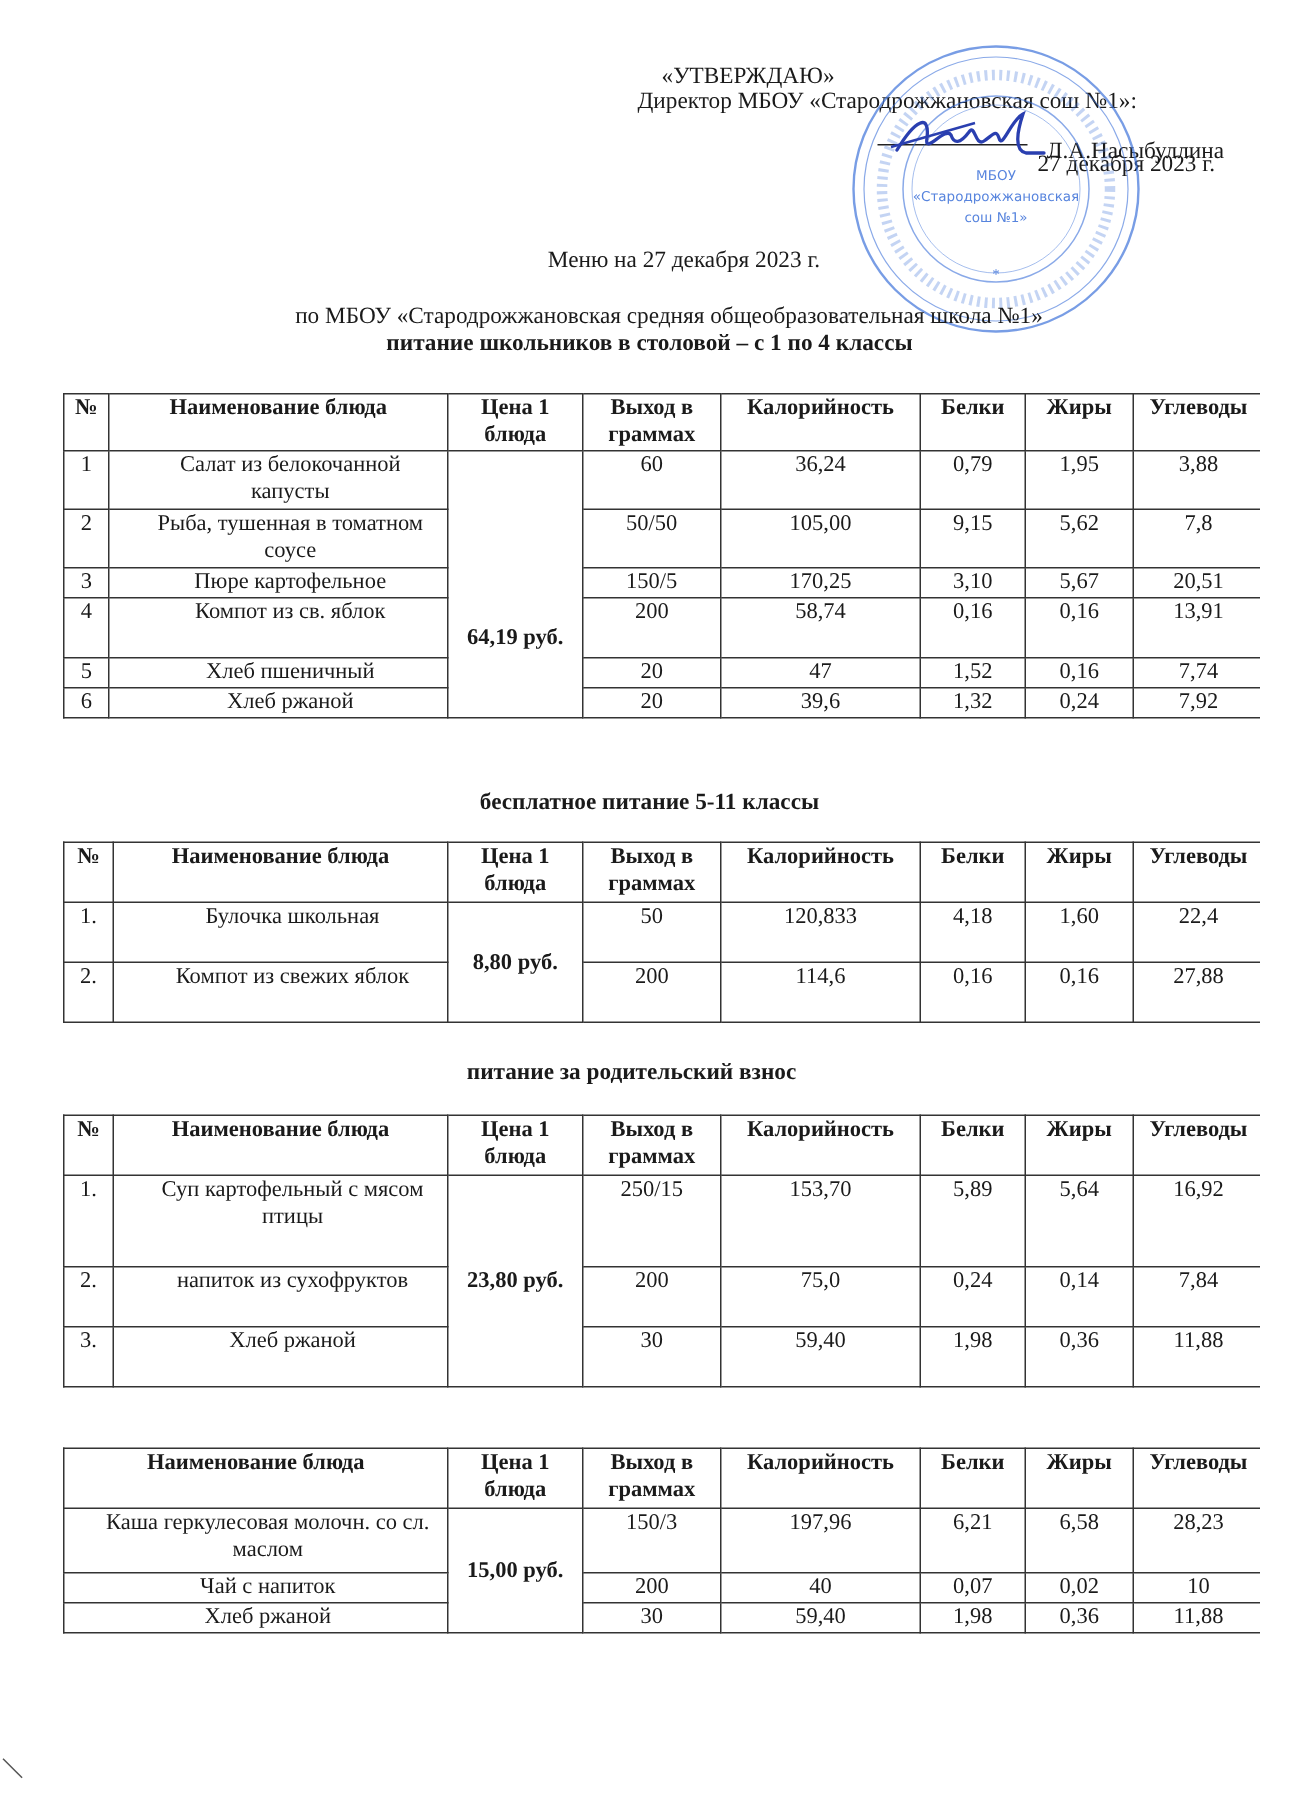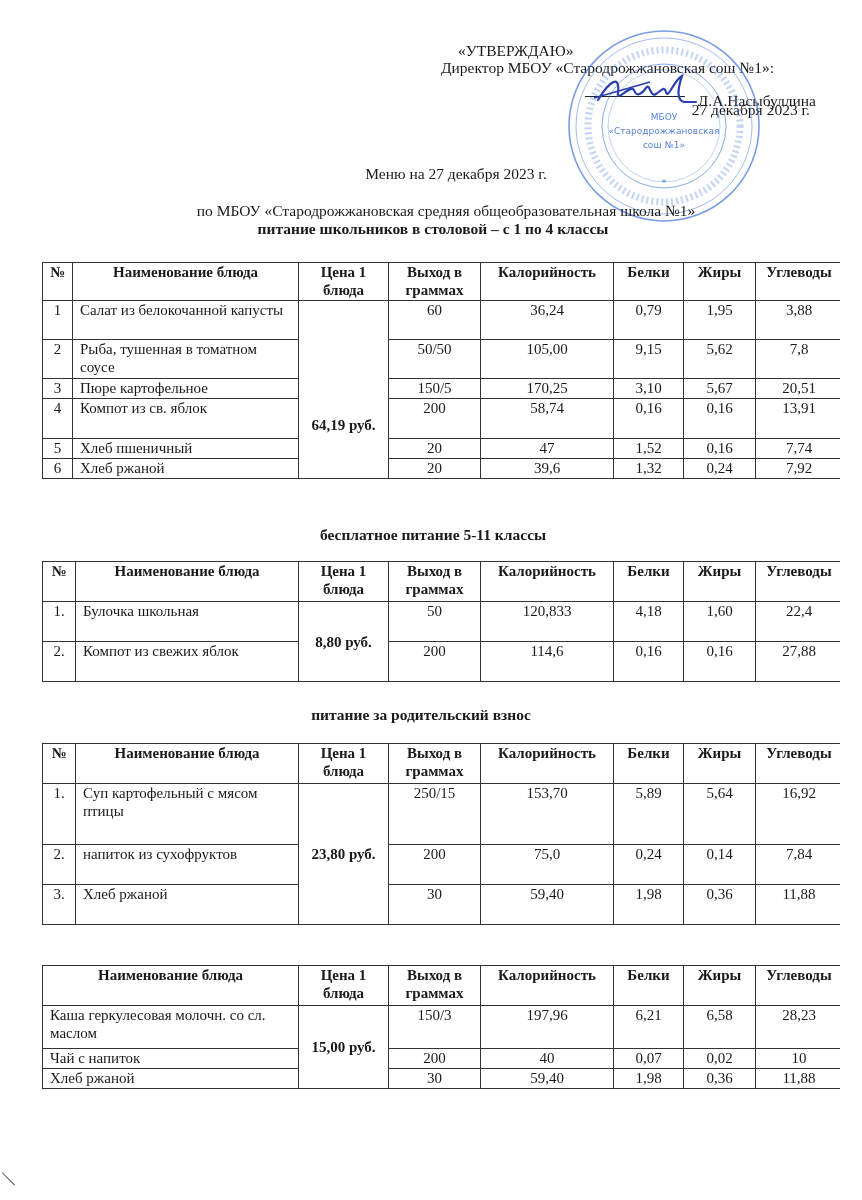--- a/index.html
+++ b/index.html
@@ -2,22 +2,22 @@
 <html><head>
 <meta charset="utf-8">
 <style>
   html, body { margin: 0; padding: 0; background: #ffffff; }
   body {
     width: 862px; height: 1200px; position: relative; overflow: hidden;
     font-family: "Liberation Serif", "DejaVu Serif", serif;
     color: #1a1a1a;
   }
   .approve { position: absolute; left: 0; top: 0; width: 862px; font-size: 15.5px; line-height: 17px; }
-  .approve .l1 { position: absolute; left: 458px; top: 42px; }
-  .approve .l2 { position: absolute; left: 441px; top: 59px; }
+  .approve .l1 { position: absolute; left: 441px; top: 42px; }
+  .approve .l2 { position: absolute; left: 425px; top: 59px; }
   .approve .l3 { position: absolute; right: 46px; top: 64px; margin-top: 28px; }
   .approve .l4 { position: absolute; right: 52px; top: 101px; }
   .sigline { position: absolute; left: 585px; top: 96px; width: 100px; border-top: 1px solid #222; }
   .stamp { position: absolute; left: 566px; top: 28px; width: 196px; height: 196px; opacity: 0.85; }
   .signature { position: absolute; left: 590px; top: 70px; width: 110px; height: 40px; }
 
   .title { position: absolute; left: 0; width: 862px; text-align: center; font-size: 15.5px; }
   .t-menu { top: 165px; left: 25px; }
   .t-school { top: 202px; left: 15px; }
   .t-sec1 { top: 220px; font-weight: bold; left: 2px; }
@@ -28,21 +28,21 @@
     position: absolute; border-collapse: collapse; font-size: 15px; table-layout: fixed;
   }
   table.menu td, table.menu th {
     border: 1.3px solid #333; padding: 0 4px; vertical-align: top; line-height: 18px;
     overflow: hidden; white-space: normal;
   }
   table.menu th { font-weight: bold; text-align: center; padding-top: 0; }
   table.menu td.num { text-align: center; }
   table.menu td.c { text-align: center; }
   table.menu td.price { text-align: center; vertical-align: middle; font-weight: bold; }
-  table.menu td.name { text-align: left; padding-left: 7px; }
+  table.menu td.name { text-align: center; padding-left: 20px; }
   .tbl1 { left: 42px; top: 262px; width: 800px; }
   .tbl2 { left: 42px; top: 561px; width: 800px; }
   .tbl3 { left: 42px; top: 743px; width: 800px; }
   .tbl4 { left: 42px; top: 965px; width: 800px; }
   .tbl4 td.name { padding-left: 2px; }
   .tbl4 th, .tbl4 td { }
   .cut { position: absolute; right: 0; top: 0; width: 22px; height: 1200px; background: #fff; }
   .mark { position: absolute; left: 2px; top: 1172px; width: 18px; height: 1px; background: #555; transform: rotate(45deg); transform-origin: left; }
 </style>
 </head>

